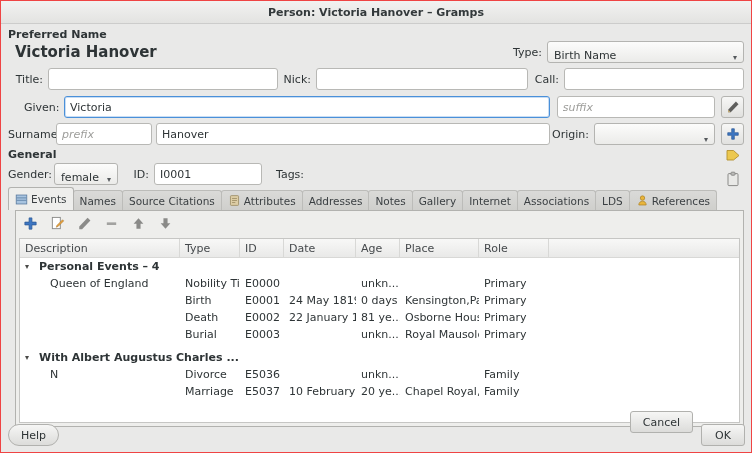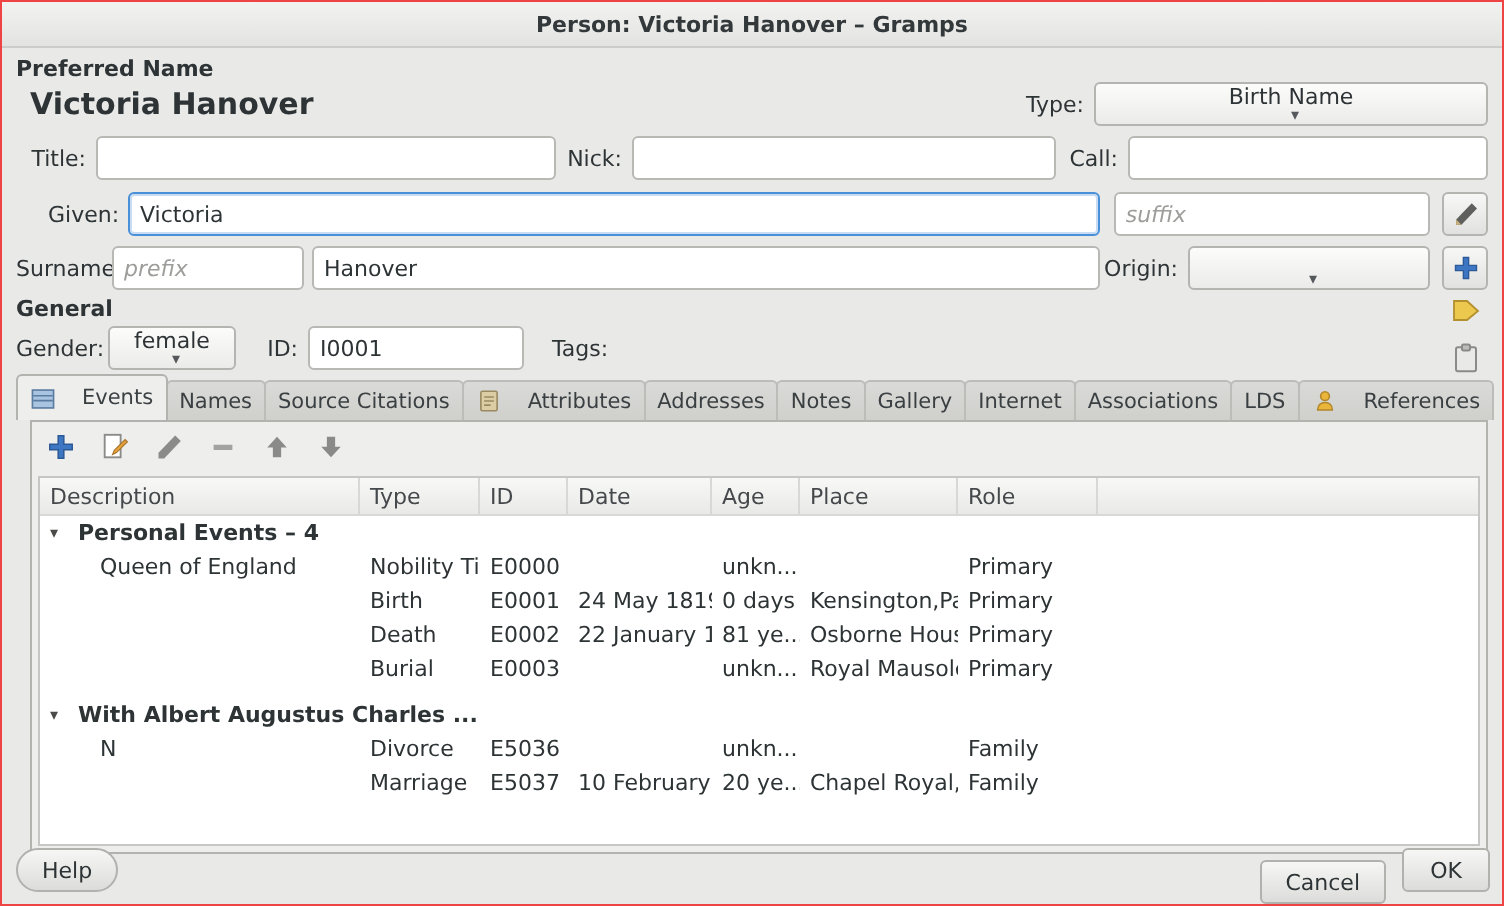--- a/index.html
+++ b/index.html
@@ -11,29 +11,29 @@
   .section-label{position:absolute;left:7px;font-weight:bold;}
   .row{position:absolute;left:7px;right:7px;height:24px;display:flex;align-items:center;}
   .lbl{white-space:nowrap;box-sizing:border-box;}
   .lbl.r{text-align:right;padding-right:5px;}
   .big-name{font-size:15px;font-weight:bold;padding-left:7px;}
   input.entry{box-sizing:border-box;height:22px;border:1px solid #b8b8b5;border-radius:3px;background:#fff;
               padding:0 5px;font:11px "DejaVu Sans","Liberation Sans",sans-serif;color:#2e3436;outline:none;}
   input.entry.focused{border-color:#4a90d9;box-shadow:inset 0 0 0 1px rgba(74,144,217,.30);}
   input.entry::placeholder{font-style:italic;color:#9d9d9a;}
   .combo{box-sizing:border-box;height:22px;border:1px solid #b4b4b1;border-radius:3px;
-         background:linear-gradient(#fcfcfb,#ebebe9);display:flex;align-items:center;padding:0 6px;flex-direction:column;}
+         background:linear-gradient(#fcfcfb,#ebebe9);display:flex;align-items:flex-end;padding:0 6px;}
   .combo .val{flex:1;white-space:nowrap;overflow:hidden;}
   .combo .arr{font-size:8px;color:#55595c;margin-left:4px;}
   .icon-btn{box-sizing:border-box;width:23px;height:22px;border:1px solid #b4b4b1;border-radius:3px;
             background:linear-gradient(#f7f7f6,#e1e1df);display:flex;align-items:center;justify-content:center;flex:none;}
   .side-icon{position:absolute;width:18px;height:18px;display:flex;align-items:center;justify-content:center;}
   
   .tabs{position:absolute;left:7px;right:7px;top:187px;height:22px;display:flex;align-items:flex-end;}
-  .tab{box-sizing:border-box;height:20px;display:flex;align-items:center;gap:13px;padding:0 6px;
+  .tab{box-sizing:border-box;height:20px;display:flex;align-items:center;gap:3px;padding:0 6px;
        border:1px solid #bcbcb9;border-bottom:none;background:linear-gradient(#dadad8,#cfcfcc);
        margin-right:-1px;border-radius:3px 3px 0 0;white-space:nowrap;font-size:10.5px;color:#3a3f42;}
   .tab.active{background:#eeeeec;height:23px;position:relative;z-index:2;border-color:#b2b2af;}
   .panel{position:absolute;left:14px;right:7px;top:209px;height:217px;box-sizing:border-box;
          border:1px solid #b2b2af;background:#eeeeec;}
   .toolbar{height:25px;display:flex;align-items:center;gap:4px;padding:2px 3px;box-sizing:border-box;}
   .tool{width:23px;height:21px;display:flex;align-items:center;justify-content:center;border-radius:3px;}
   .table{position:absolute;left:3px;right:3px;top:27px;bottom:3px;background:#fff;border:1px solid #c6c6c4;overflow:hidden;}
   .thead{display:grid;grid-template-columns:160px 60px 44px 72px 44px 79px 70px 1fr;height:18px;
          background:linear-gradient(#f8f8f7,#e9e9e8);border-bottom:1px solid #d8d8d6;}
@@ -309,20 +309,20 @@
         <div class="td">Chapel Royal,St. Ja...</div>
         <div class="td">Family</div>
         <div class="td"></div>
       </div>
     </div>
   </div>
 
   <div class="btn" style="left:7px;bottom:6px;min-width:50px;border-radius:11px;">
     <span>Help</span>
   </div>
-  <div class="btn" style="right:58px;bottom:0;min-width:56px;margin-top:20px;">
+  <div class="btn" style="right:58px;bottom:19px;min-width:56px;margin-top:20px;">
     <span>Cancel</span>
   </div>
   <div class="btn" style="right:6px;bottom:6px;min-width:44px;">
     <span>OK</span>
   </div>
 
 </div>
 
 </body></html>

